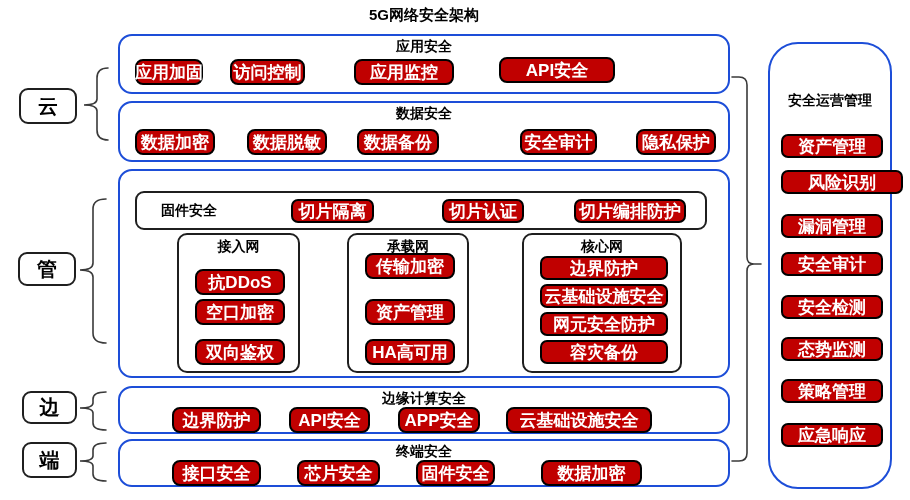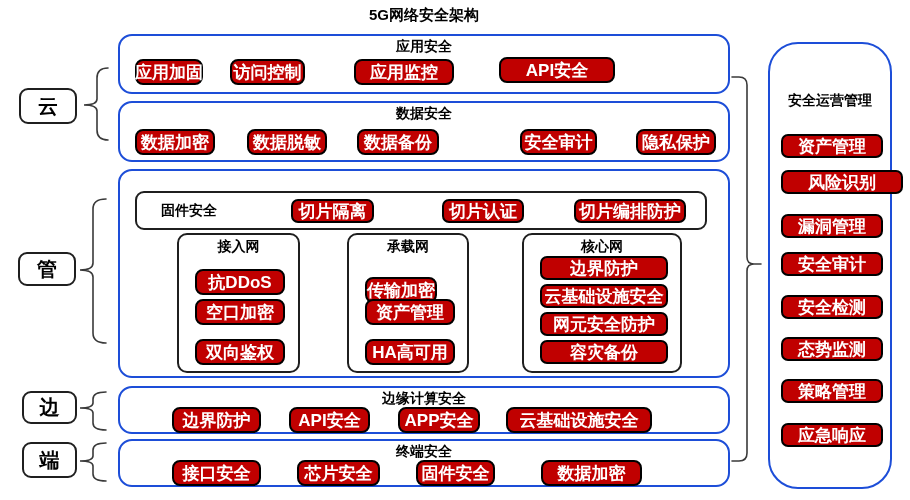--- a/index.html
+++ b/index.html
@@ -84,21 +84,21 @@
 
     <div class="subbox" style="left:57px;top:62px;width:123px;height:140px;">
       <div class="panel-title" style="top:3px;">接入网</div>
       <div class="btn" style="left:16px;top:26px;width:90px;margin-top:8px;">抗DDoS</div>
       <div class="btn" style="left:16px;top:64px;width:90px;">空口加密</div>
       <div class="btn" style="left:16px;top:104px;width:90px;">双向鉴权</div>
     </div>
 
     <div class="subbox" style="left:227px;top:62px;width:122px;height:140px;">
       <div class="panel-title" style="top:3px;">承载网</div>
-      <div class="btn" style="left:16px;top:42px;width:72px;">传输加密</div>
+      <div class="btn" style="left:16px;top:18px;width:90px;">传输加密</div>
       <div class="btn" style="left:16px;top:64px;width:90px;">资产管理</div>
       <div class="btn" style="left:16px;top:104px;width:90px;">HA高可用</div>
     </div>
 
     <div class="subbox" style="left:402px;top:62px;width:160px;height:140px;">
       <div class="panel-title" style="top:3px;">核心网</div>
       <div class="btn small" style="left:16px;top:21px;width:128px;">边界防护</div>
       <div class="btn small" style="left:16px;top:49px;width:128px;">云基础设施安全</div>
       <div class="btn small" style="left:16px;top:77px;width:128px;">网元安全防护</div>
       <div class="btn small" style="left:16px;top:105px;width:128px;">容灾备份</div>

